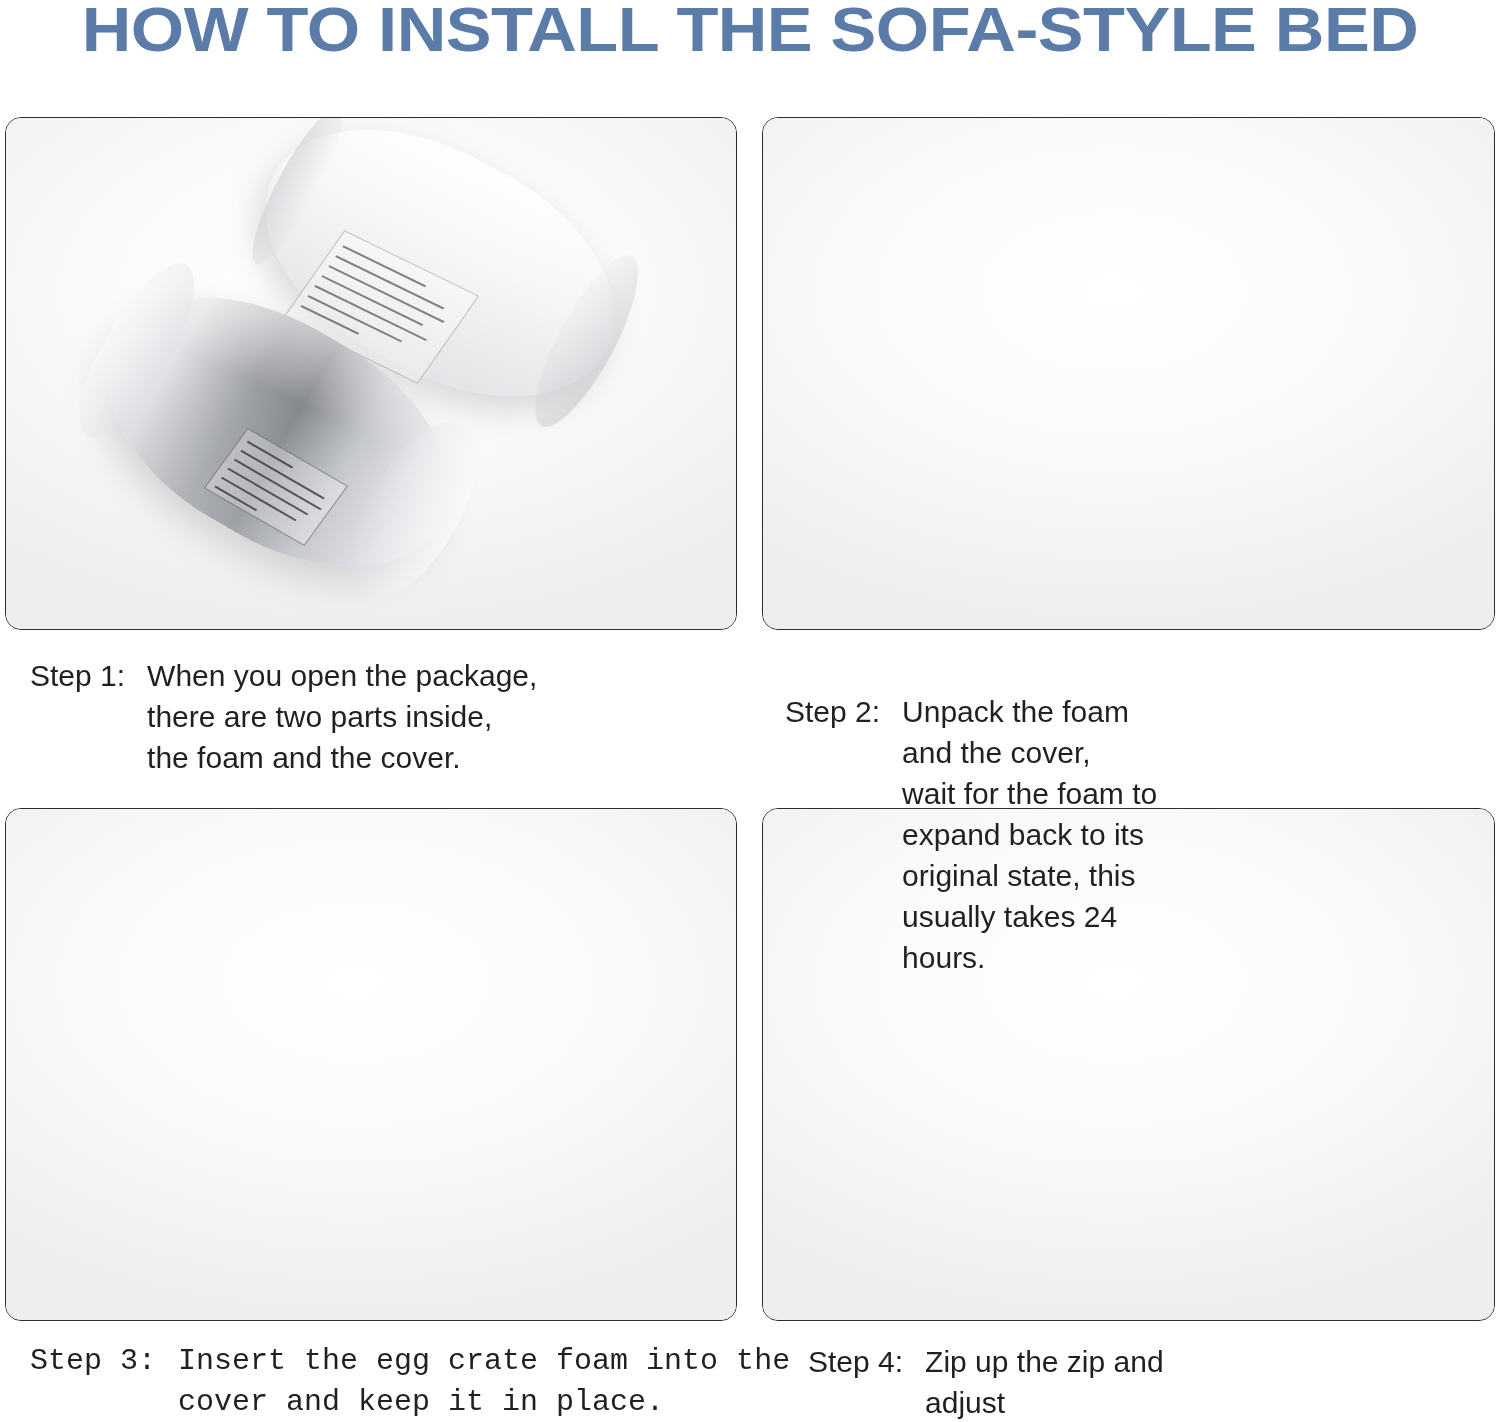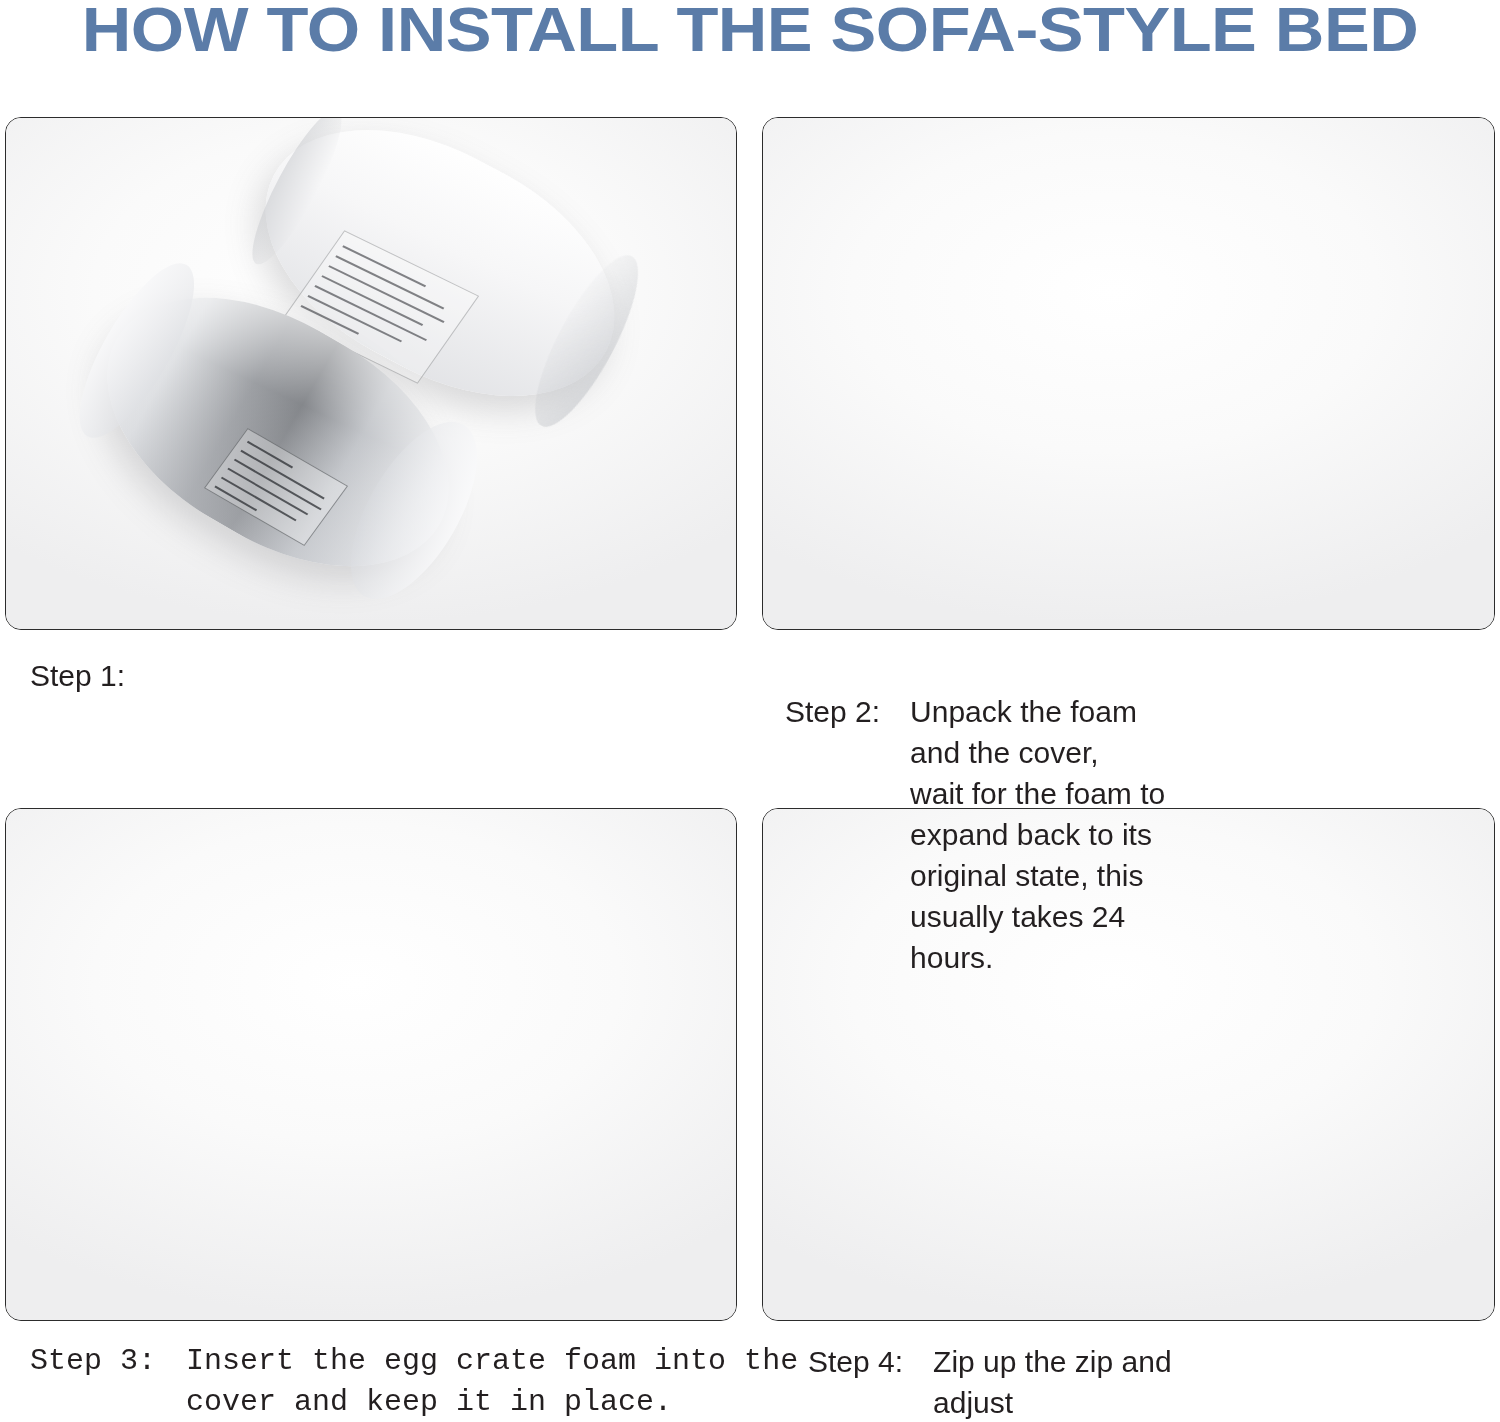--- a/index.html
+++ b/index.html
@@ -53,21 +53,20 @@
 
   
   .caption {
     position: absolute;
     display: flex;
     align-items: flex-start;
     font-size: 30px;
     line-height: 41px;
     color: #231f20;
     font-family: "Liberation Sans", sans-serif;
-    gap: 8px;
   }
   .c1 { left: 30px;  top: 655px;  }
   .c2 { left: 785px; top: 655px; margin-top: 36px;  }
   .c3 { left: 30px;  top: 1341px; font-family: Liberation Mono, monospace; }
   .c4 { left: 808px; top: 1341px; }
 
   .step-label { white-space: nowrap; padding-right: 22px; }
   .step-body  { white-space: pre-line; }
 
   
@@ -460,20 +459,23 @@
           <rect x="520" y="328" width="62" height="40" rx="4" fill="#96643d" transform="rotate(-14 520 328)"></rect>
           <rect x="526" y="342" width="48" height="2.4" rx="1.2" fill="#f6e8d8" opacity="0.6" transform="rotate(-14 526 342)"></rect>
           <rect x="526" y="351" width="30" height="2" rx="1" fill="#f6e8d8" opacity="0.45" transform="rotate(-14 526 351)"></rect>
         </g>
       </svg>
     </div>
   </div>
 
   <div class="caption c1">
     <span class="step-label">Step 1:</span>
+    <span class="step-body">When you open the package,
+there are two parts inside,
+the foam and the cover.</span>
   </div>
 
   <div class="caption c2">
     <span class="step-label">Step 2:</span>
     <span class="step-body">Unpack the foam and the cover,
 wait for the foam to expand back to its
 original state, this usually takes 24 hours.</span>
   </div>
 
   <div class="caption c3">

